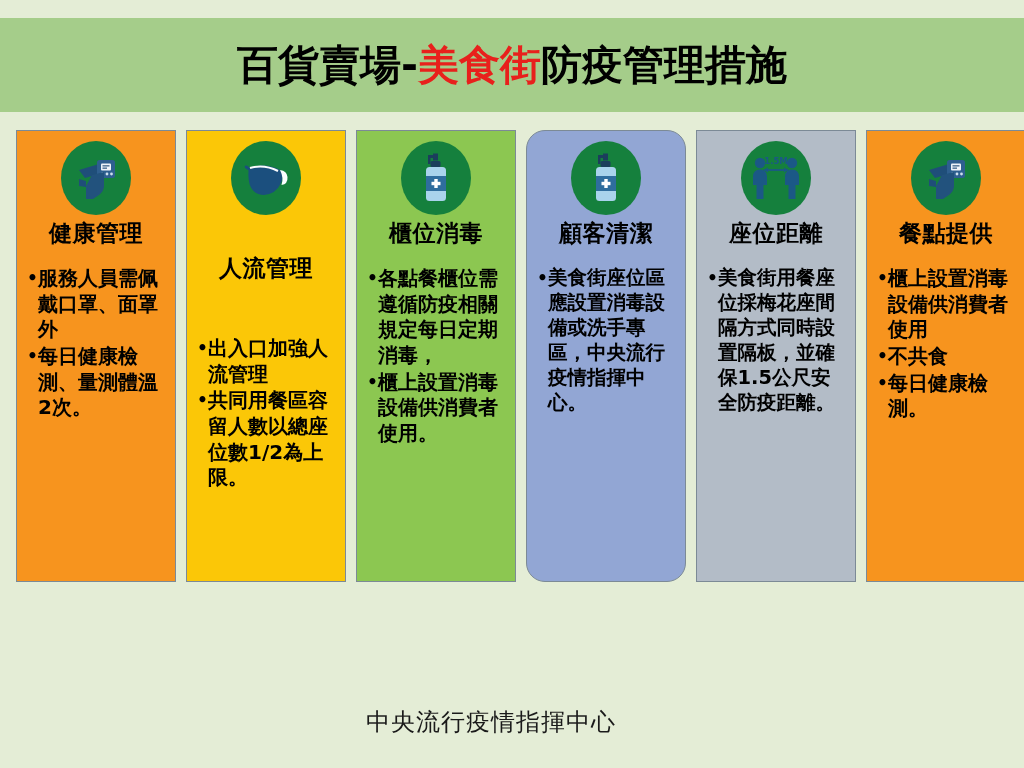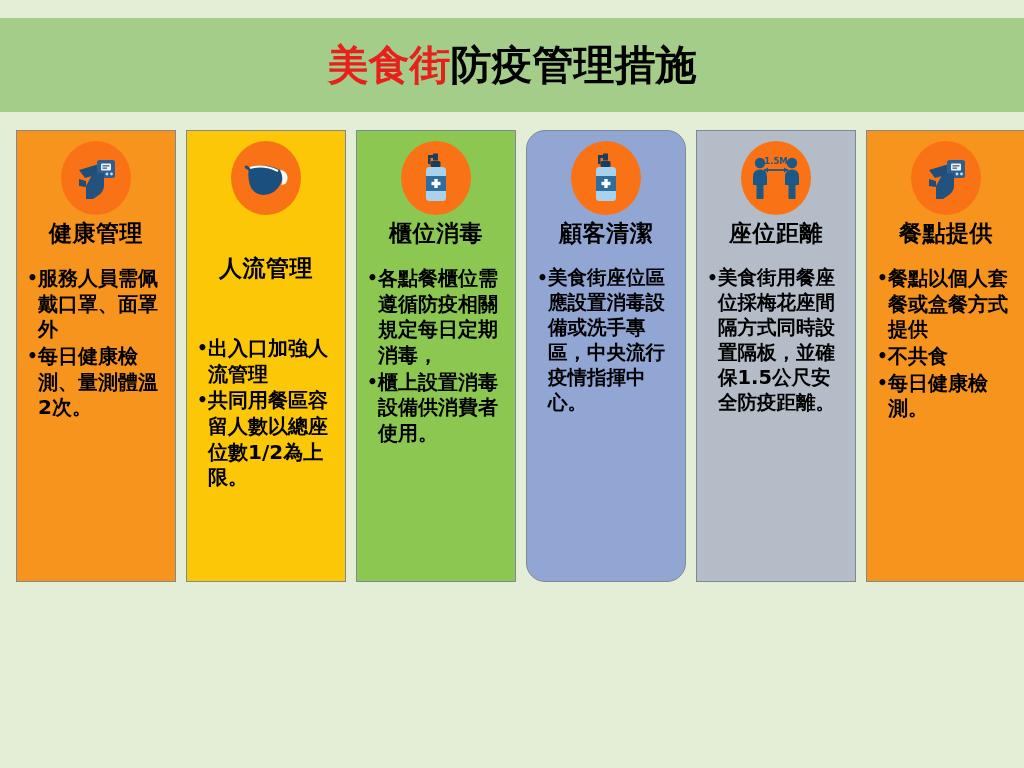--- a/index.html
+++ b/index.html
@@ -63,21 +63,21 @@
     display: flex;
     flex-direction: column;
     align-items: center;
   }
 
   
   .icon-disc {
     width: 70px;
     height: 74px;
     border-radius: 50%;
-    background: #f97316;
+    background: #15803d;
     display: flex;
     align-items: center;
     justify-content: center;
     flex: 0 0 auto;
     margin-bottom: 2px;
   }
   .icon-disc svg { display: block; }
 
   .col-title {
     font-size: 23px;
@@ -148,20 +148,21 @@
     color: #1a1a1a;
     white-space: nowrap;
     letter-spacing: 0.5px;
   }
 </style>
 </head>
 <body>
 
 <div class="header-band">
   <div class="header-title">
+    <span>百貨賣場-</span>
       <span class="title-red">美食街</span>
       <span>防疫管理措施</span>
   </div>
 </div>
 
 <div class="columns" id="columns-strip">
     <div class="col" style="background: rgb(247, 148, 30);">
       <div class="icon-disc">
         <svg width="46" height="50" viewBox="0 0 46 50">
           <path d="M6 17 L26 11 L26 21 L12 25 Z" fill="#1f4e79"></path>
@@ -286,28 +287,29 @@
           <circle cx="34" cy="21" r="1.4" fill="#cfe0ee"></circle>
           <circle cx="38.5" cy="21" r="1.4" fill="#cfe0ee"></circle>
           <path d="M19 22 L31 19 L31 33 Q31 38 26 42 L20 46 L13 46 L13 33 Z" fill="#22527d"></path>
           <path d="M13 28 L6 26 L6 33 L13 34 Z" fill="#1f4e79"></path>
         </svg>
       </div>
       <div class="col-title">餐點提供</div>
       <div class="bullets">
         <div class="bullet">
           <span class="dot">•</span>
-          <span class="btext">餐點以個人套餐或盒餐方式提供</span>
+          <span class="btext">櫃上設置消毒設備供消費者使用</span>
         </div>
         <div class="bullet">
           <span class="dot">•</span>
           <span class="btext">不共食</span>
         </div>
         <div class="bullet">
           <span class="dot">•</span>
           <span class="btext">每日健康檢測。</span>
         </div>
       </div>
     </div>
   </div>
 
 <div class="footer">
+  <div class="footer-org">中央流行疫情指揮中心</div>
 </div>
 
 </body></html>

